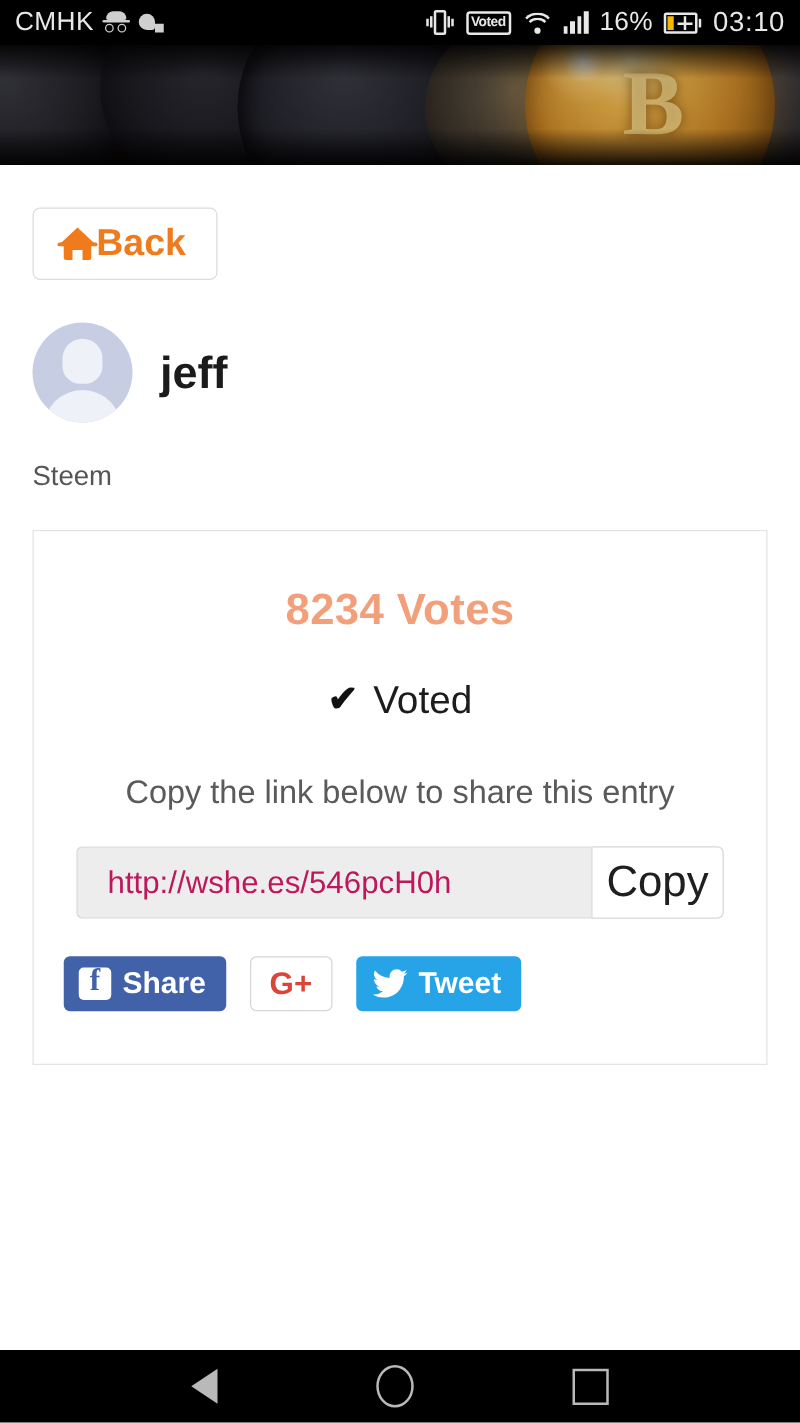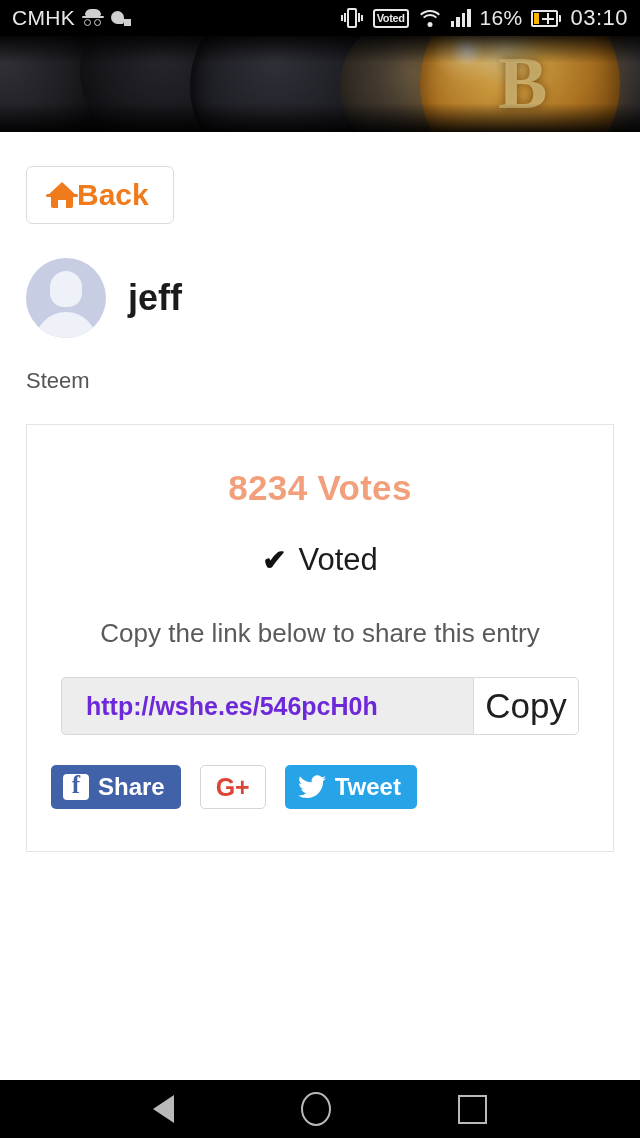--- a/index.html
+++ b/index.html
@@ -307,26 +307,25 @@
     justify-content: center;
   }
   .link-input {
     width: 412px;
     height: 58px;
     background: #ededed;
     border: 1px solid #d8d8d8;
     border-right: none;
     border-radius: 5px 0 0 5px;
     font-size: 25px;
-    color: #6d28d9;
+    color: #be185d;
     padding: 0 0 0 24px;
     box-sizing: border-box;
     font-family: "Liberation Sans", sans-serif;
     outline: none;
-    font-weight: bold;
   }
   .copy-btn {
     width: 106px;
     height: 58px;
     background: #ffffff;
     border: 1px solid #d8d8d8;
     border-radius: 0 5px 5px 0;
     font-size: 35px;
     color: #1f1f1f;
     cursor: pointer;

